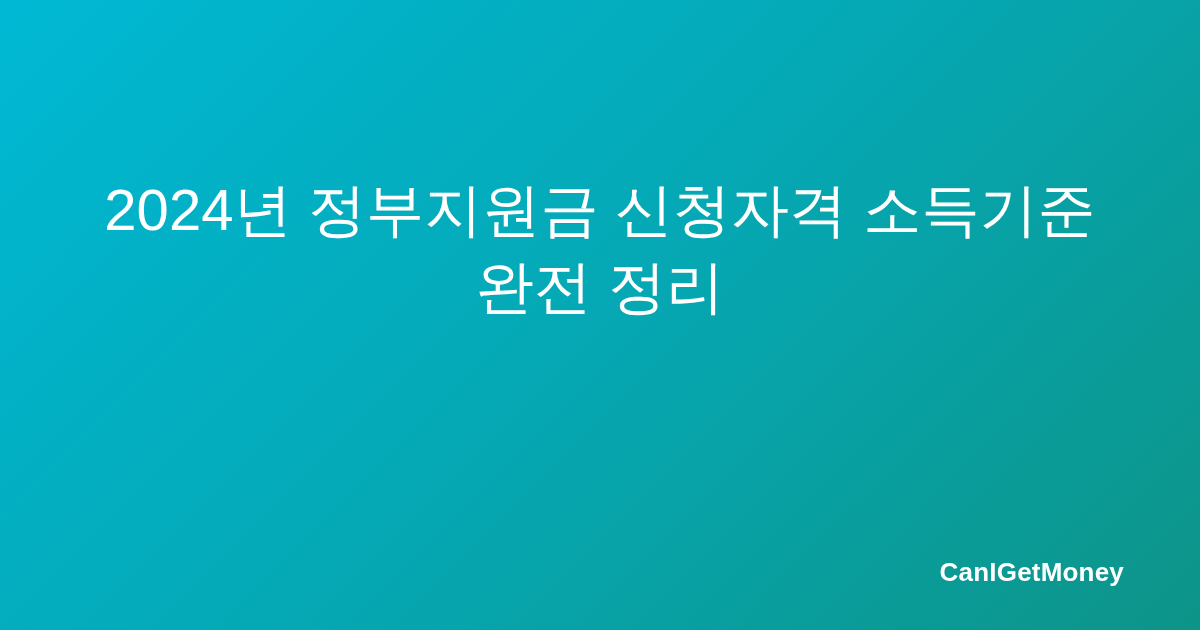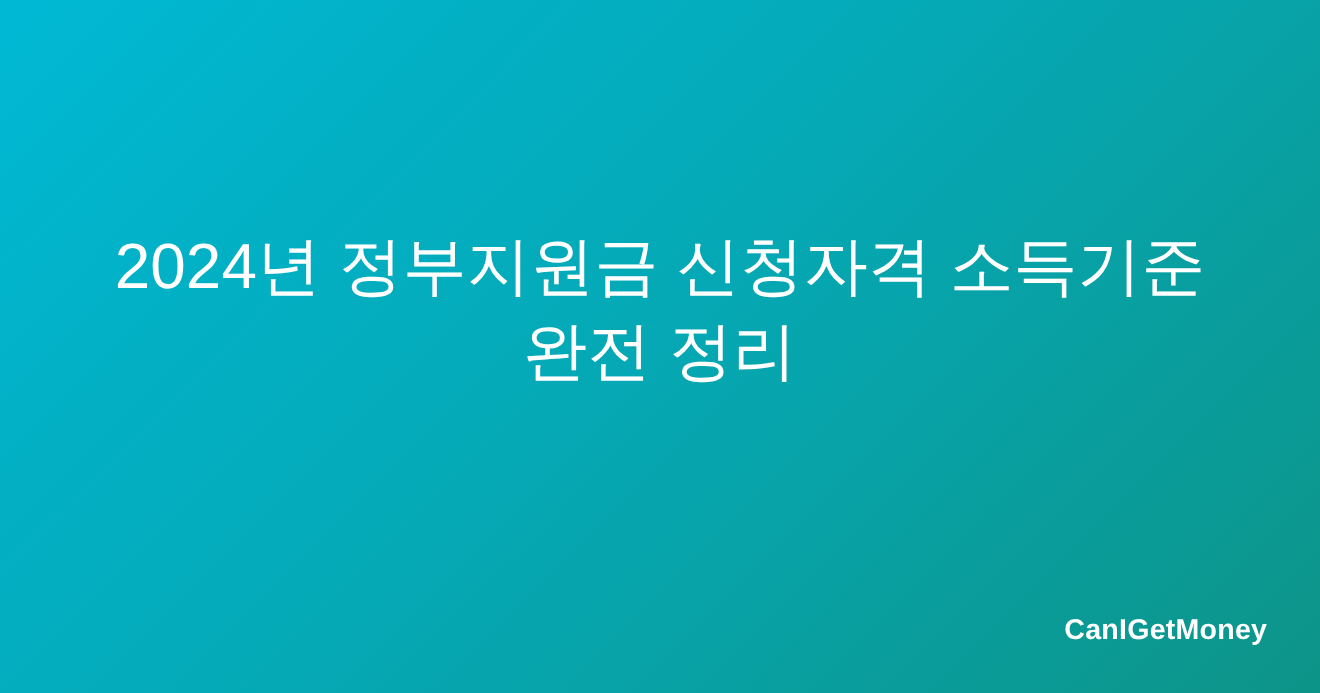--- a/index.html
+++ b/index.html
@@ -31,41 +31,40 @@
     position: absolute;
     left: 0;
     top: 0;
     width: 1200px;
     height: 500px;
     display: flex;
     align-items: center;
     justify-content: center;
     padding: 0 88px;
     box-sizing: border-box;
-    margin-top: 32px;
   }
 
   .og-title {
     margin: 0;
     width: 100%;
     text-align: center;
     color: #ffffff;
     font-family: "Liberation Sans", "DejaVu Sans", sans-serif;
     font-size: 58px;
     font-weight: 400;
     line-height: 1.32;
     letter-spacing: 0.1px;
     word-break: keep-all;
     text-rendering: geometricPrecision;
   }
 
   
   .brand {
     position: absolute;
-    right: 48px;
+    right: 76px;
     bottom: 45px;
     color: #ffffff;
     font-family: "Liberation Sans", "DejaVu Sans", sans-serif;
     font-size: 26px;
     font-weight: 700;
     line-height: 1;
     letter-spacing: 0.2px;
     white-space: nowrap;
   }
 </style>

